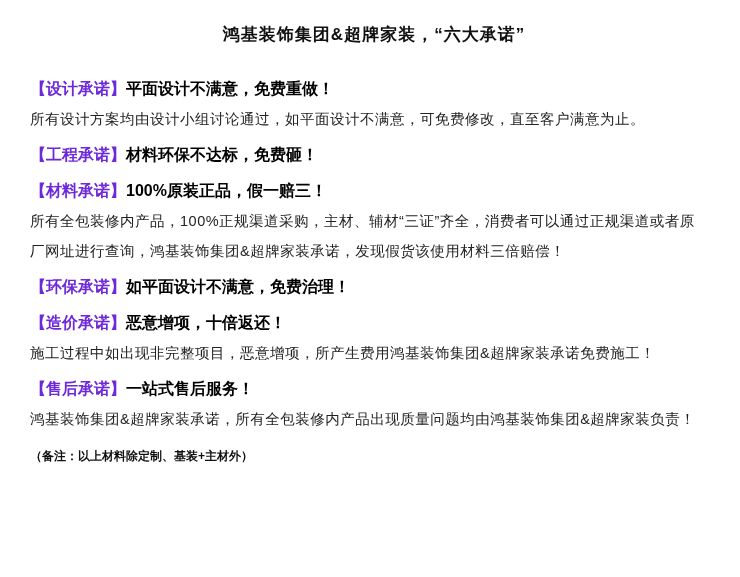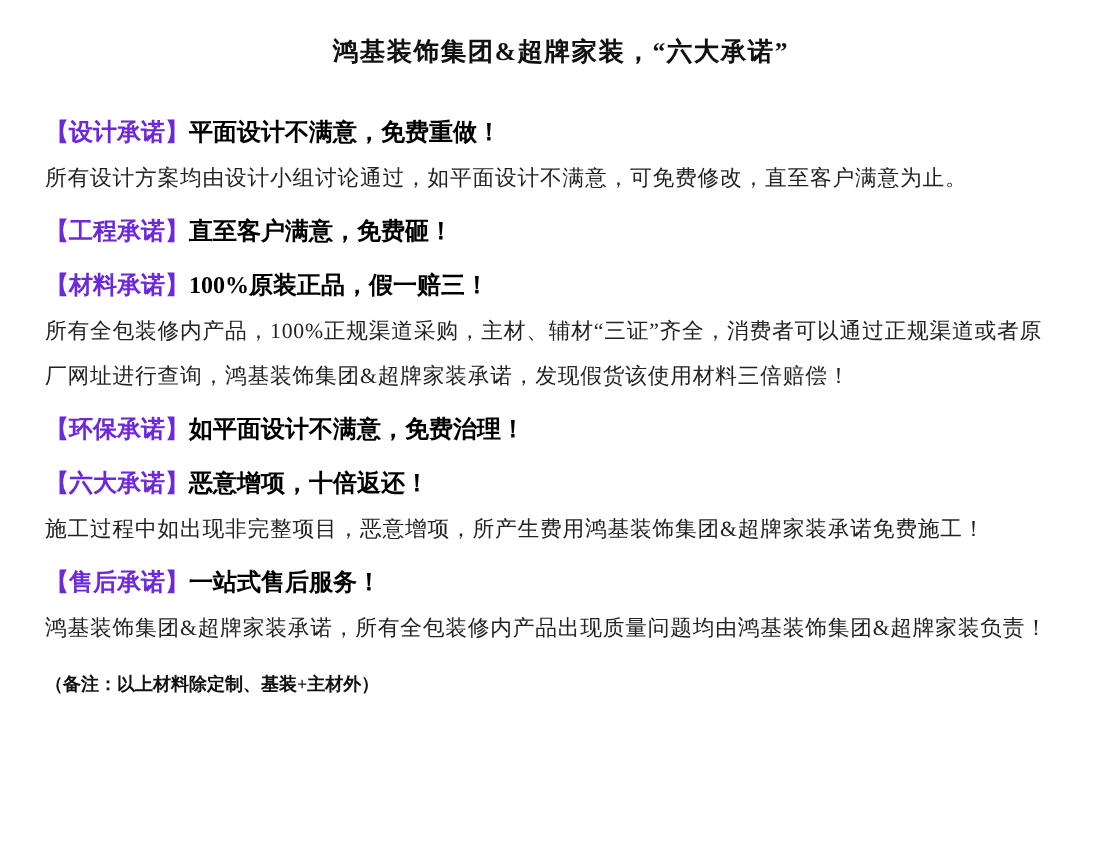--- a/index.html
+++ b/index.html
@@ -13,21 +13,20 @@
     overflow: hidden;
     font-family: "Liberation Sans", sans-serif;
     color: #1c1c1c;
   }
   .page {
     box-sizing: border-box;
     width: 740px;
     height: 516px;
     padding: 22px 22px 0 30px;
     background: #ffffff;
-    font-family: Liberation Serif, serif;
   }
   .doc-title {
     text-align: center;
     font-size: 17px;
     font-weight: bold;
     line-height: 26px;
     letter-spacing: 1px;
     color: #111111;
   }
   .sections {
@@ -76,37 +75,37 @@
   <div class="sections">
 
     <div>
       <p class="sec-header"><span class="sec-tag">【设计承诺】</span><span class="sec-headline">平面设计不满意，免费重做！</span></p>
       <p class="sec-body">
           <span class="body-line">所有设计方案均由设计小组讨论通过，如平面设计不满意，可免费修改，直至客户满意为止。</span>
         </p>
     </div>
 
     <div>
-      <p class="sec-header"><span class="sec-tag">【工程承诺】</span><span class="sec-headline">直至客户满意，免费砸！</span></p>
+      <p class="sec-header"><span class="sec-tag">【工程承诺】</span><span class="sec-headline">材料环保不达标，免费砸！</span></p>
     </div>
 
     <div>
       <p class="sec-header"><span class="sec-tag">【材料承诺】</span><span class="sec-headline">100%原装正品，假一赔三！</span></p>
       <p class="sec-body">
           <span class="body-line">所有全包装修内产品，100%正规渠道采购，主材、辅材“三证”齐全，消费者可以通过正规渠道或者原</span>
           <span class="body-line">厂网址进行查询，鸿基装饰集团&amp;超牌家装承诺，发现假货该使用材料三倍赔偿！</span>
         </p>
     </div>
 
     <div>
       <p class="sec-header"><span class="sec-tag">【环保承诺】</span><span class="sec-headline">如平面设计不满意，免费治理！</span></p>
     </div>
 
     <div>
-      <p class="sec-header"><span class="sec-tag">【六大承诺】</span><span class="sec-headline">恶意增项，十倍返还！</span></p>
+      <p class="sec-header"><span class="sec-tag">【造价承诺】</span><span class="sec-headline">恶意增项，十倍返还！</span></p>
       <p class="sec-body">
           <span class="body-line">施工过程中如出现非完整项目，恶意增项，所产生费用鸿基装饰集团&amp;超牌家装承诺免费施工！</span>
         </p>
     </div>
 
     <div>
       <p class="sec-header"><span class="sec-tag">【售后承诺】</span><span class="sec-headline">一站式售后服务！</span></p>
       <p class="sec-body">
           <span class="body-line">鸿基装饰集团&amp;超牌家装承诺，所有全包装修内产品出现质量问题均由鸿基装饰集团&amp;超牌家装负责！</span>
         </p>

